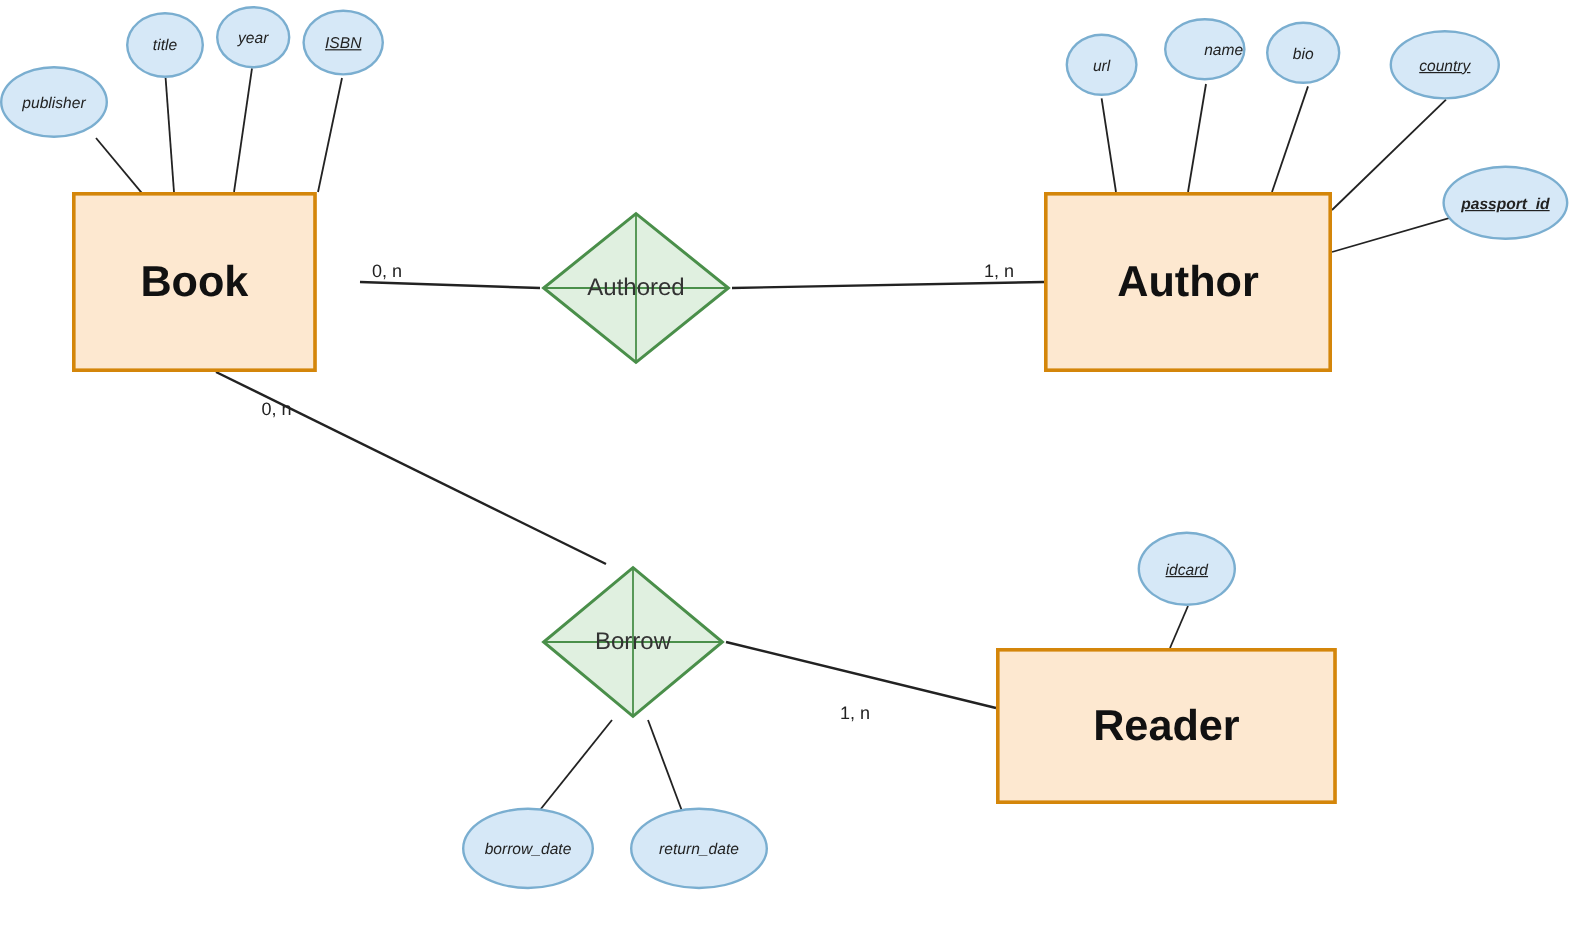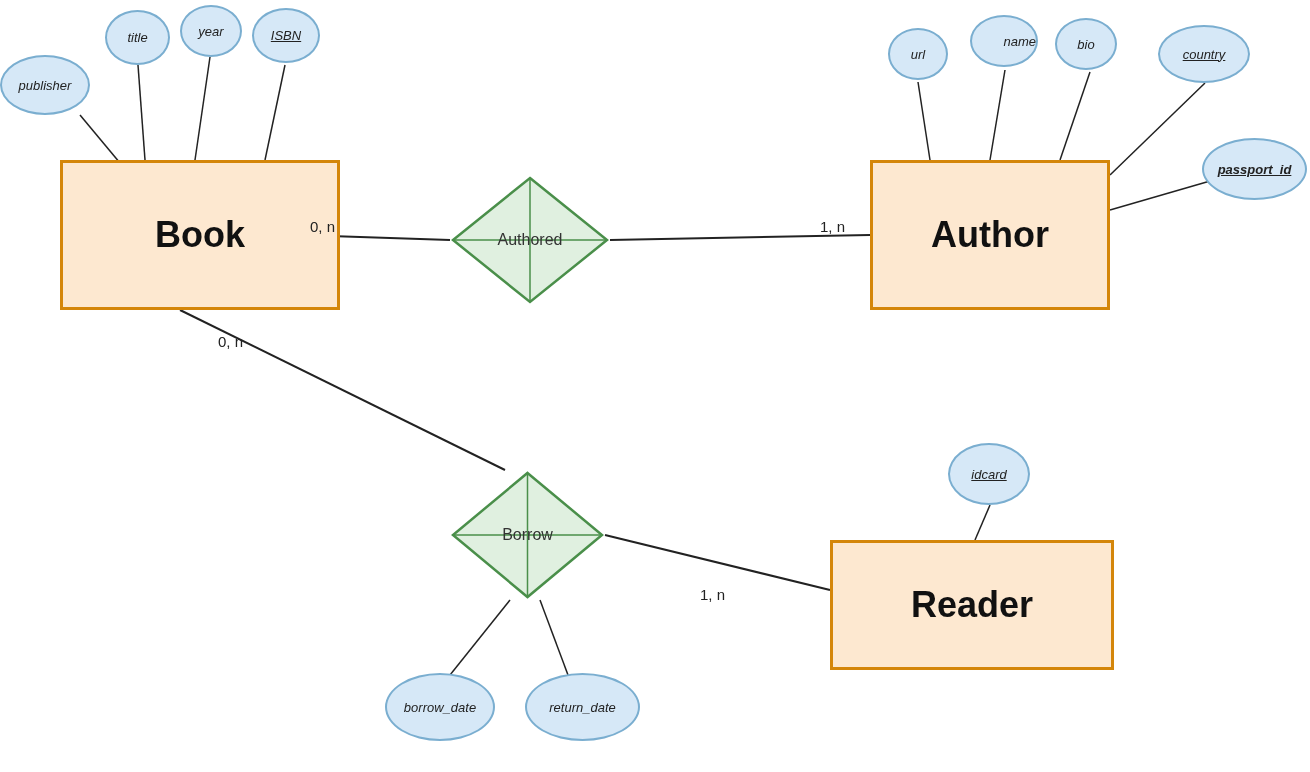--- a/index.html
+++ b/index.html
@@ -40,21 +40,21 @@
       align-items: center;
       justify-content: center;
     }
     .diamond svg {
       position: absolute;
       top: 0; left: 0;
     }
     .diamond-label {
       position: relative;
       z-index: 2;
-      font-size: 16px;
+      font-size: 20px;
       color: #333;
       text-align: center;
     }
     .attribute {
       position: absolute;
       background: #d6e8f7;
       border: 2px solid #7aaed0;
       border-radius: 50%;
       display: flex;
       align-items: center;
@@ -106,21 +106,21 @@
 
     <line x1="1255" y1="168" x2="1110" y2="210" stroke="#222" stroke-width="1.5"></line>
 
     <line x1="990" y1="505" x2="975" y2="540" stroke="#222" stroke-width="1.5"></line>
 
     <line x1="450" y1="675" x2="510" y2="600" stroke="#222" stroke-width="1.5"></line>
 
     <line x1="568" y1="675" x2="540" y2="600" stroke="#222" stroke-width="1.5"></line>
   </svg>
 
-  <div class="entity" style="left:60px;top:160px;width:280px;height:150px;">
+  <div class="entity" style="left:60px;top:160px;width:204px;height:150px;">
     <span>Book</span>
   </div>
 
   <div class="entity" style="left:870px;top:160px;width:240px;height:150px;">
     <span>Author</span>
   </div>
 
   <div class="entity" style="left:830px;top:540px;width:284px;height:130px;">
     <span>Reader</span>
   </div>

